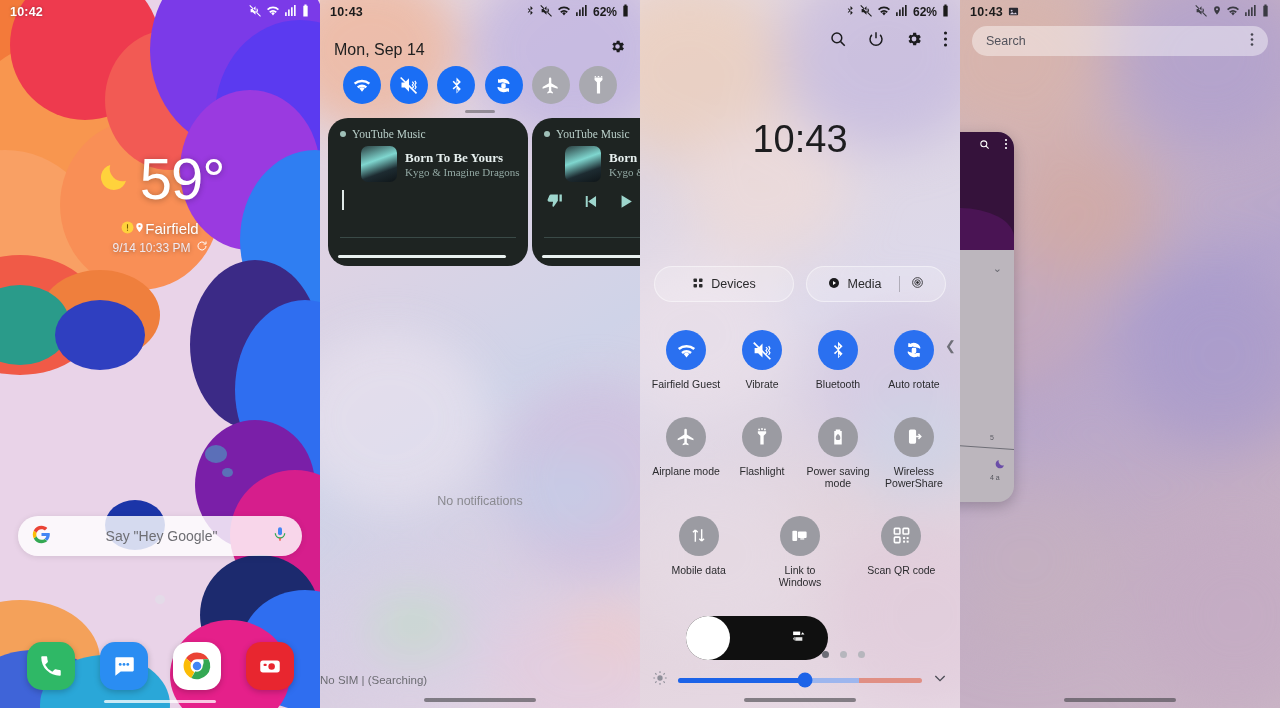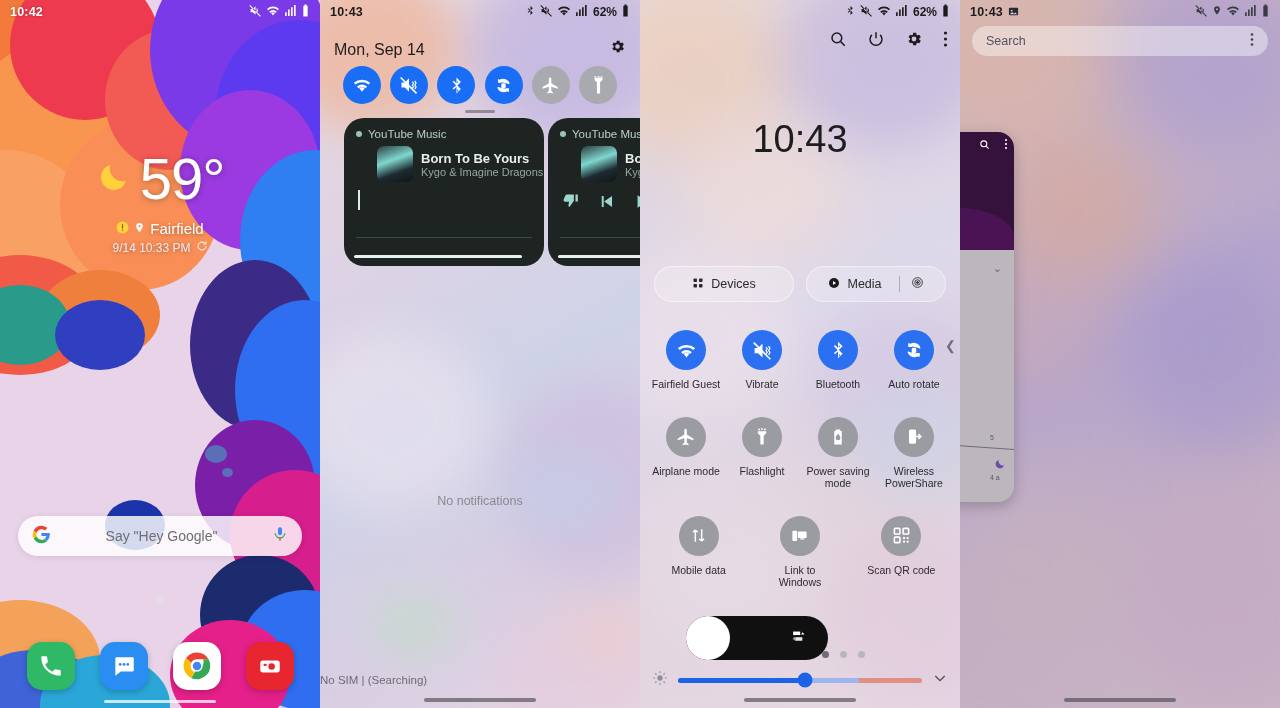--- a/index.html
+++ b/index.html
@@ -21,21 +21,21 @@
   .sb-ic { display:block; }
 
   .p1 .sb-time { color:#fff; text-shadow:0 0 3px rgba(0,0,0,.35); }
   .p1 .sb-right svg { fill:#fff; }
 
   .weather { position:absolute; top:150px; left:0; right:0; text-align:center; z-index:10; }
   .w-row { display:flex; align-items:center; justify-content:center; gap:8px; }
   .w-temp { font-size:58px; font-weight:300; color:#fff; line-height:1;
      text-shadow:0 1px 6px rgba(0,0,0,.30); letter-spacing:-1px; }
   .w-loc { margin-top:12px; display:flex; align-items:center; justify-content:center;
-     gap:5px; font-size:15px; color:#fff; text-shadow:0 1px 4px rgba(0,0,0,.35); }
+     font-size:15px; color:#fff; text-shadow:0 1px 4px rgba(0,0,0,.35); }
   .w-sub { margin-top:3px; display:flex; align-items:center; justify-content:center;
      gap:5px; font-size:12px; color:#f0eaf2; text-shadow:0 1px 4px rgba(0,0,0,.35); }
 
   .gsearch { position:absolute; left:18px; right:18px; top:516px; height:40px;
      background:rgba(255,255,255,.82); border-radius:22px; display:flex;
      align-items:center; padding:0 14px; z-index:20; box-shadow:0 1px 6px rgba(0,0,0,.10); }
   .gsearch .ph { flex:1; text-align:center; font-size:14px; color:#6e6e73; }
 
   .dock { position:absolute; left:0; right:0; bottom:18px; display:flex;
      justify-content:space-around; padding:0 14px; z-index:20; }
@@ -60,21 +60,21 @@
      justify-content:space-around; padding:0 18px; z-index:20; }
   .tog { width:38px; height:38px; border-radius:50%; display:flex;
      align-items:center; justify-content:center; }
   .tog.on { background:#1a6ef5; }
   .tog.off { background:#a9a9b0; }
   .tog svg { fill:#fff; }
 
   .handle { position:absolute; top:110px; left:50%; transform:translateX(-50%);
      width:30px; height:3px; border-radius:2px; background:rgba(60,60,60,.45); z-index:21; }
 
-  .media-wrap { position:absolute; top:118px; left:16px; right:0; height:150px; z-index:15; }
+  .media-wrap { position:absolute; top:118px; left:0; right:0; height:150px; z-index:15;font-family:Liberation Serif, serif; }
   .mcard { position:absolute; top:0; background:#1e2422; border-radius:20px;
      padding:10px 12px; overflow:hidden; }
   .mcard.a { left:8px; width:200px; height:148px; }
   .mcard.b { left:212px; width:196px; height:148px; }
   .m-app { display:flex; align-items:center; gap:6px; font-size:11.5px; color:#b9cfc9; }
   .m-dot { width:6px; height:6px; border-radius:50%; background:#9fc0b8; }
   .m-body { display:flex; align-items:center; gap:8px; margin-top:6px;padding-left:21px; }
   .m-art { width:36px; height:36px; border-radius:7px; flex:0 0 36px;
      background:linear-gradient(160deg,#2a3d3f,#7fd6cf 40%,#1d2b31 70%,#0f1518); }
   .m-title { font-size:13px; color:#e6efee; font-weight:600; white-space:nowrap; }

